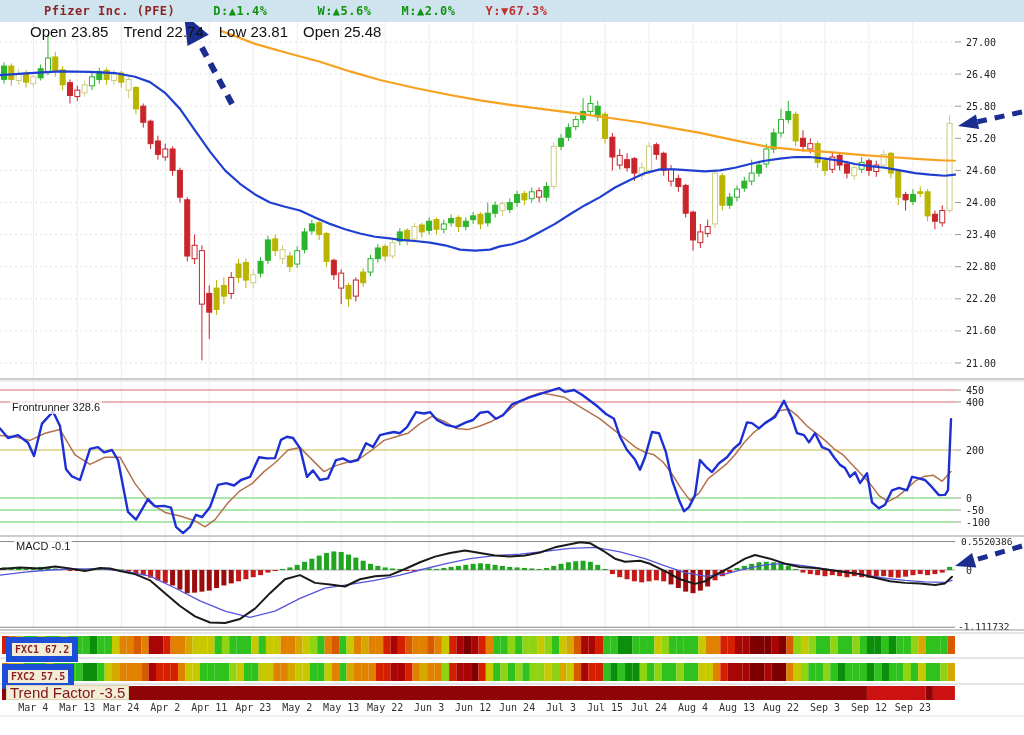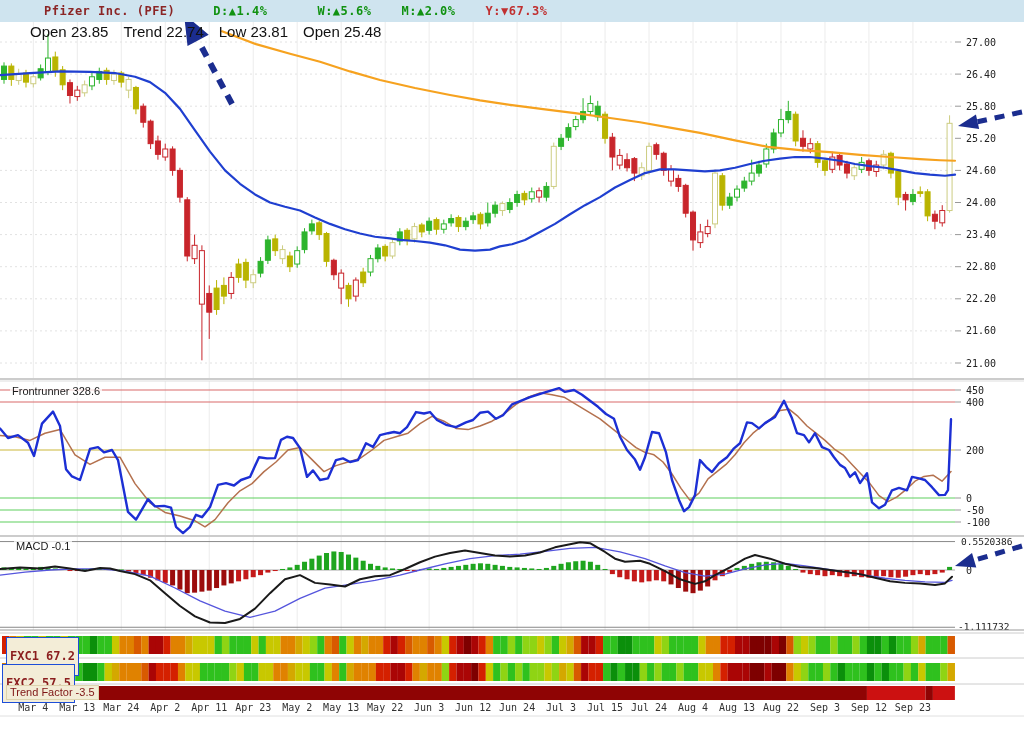--- a/index.html
+++ b/index.html
@@ -8,24 +8,24 @@
   #chart-svg{position:absolute;left:0;top:0;z-index:1;}
   .header{position:absolute;left:0;top:0;width:1024px;height:22px;z-index:8;
           display:flex;align-items:center;
           font-family:"DejaVu Sans Mono",monospace;font-weight:bold;font-size:12px;letter-spacing:.5px;}
   .header .title{margin-left:44px;margin-right:38px;}
   .header .stat{margin-right:30px;}
   .ohlc{position:absolute;left:30px;top:23px;z-index:7;font-size:15px;color:#111;display:flex;gap:15px;}
   .ohlc span{white-space:pre;}
   .panel-label{position:absolute;z-index:6;font-size:11px;color:#1a1a1a;background:rgba(255,255,255,.75);
                padding:0 2px;line-height:13px;}
-  .heat-label{position:absolute;z-index:6;font-family:"DejaVu Sans Mono",monospace;font-size:12px;
-              font-weight:bold;color:#8b1e1e;background:#f3edd7;border:1px solid #1d4ed8;
-              padding:12px 3px;line-height:13px;}
-  .trend-label{position:absolute;z-index:6;font-size:11px;color:#7e1414;background:#f3edd7;
+  .heat-label{position:absolute;z-index:6;font-family:"DejaVu Sans Mono",monospace;font-size:10px;
+              font-weight:bold;color:#8b1e1e;background:#f3edd7;border:6px solid #1d4ed8;
+              padding:0 3px;line-height:13px;}
+  .trend-label{position:absolute;z-index:6;font-size:15px;color:#7e1414;background:#f3edd7;
                border:1px solid #ddd3ae;padding:0 3px;line-height:13px;}
 </style>
 </head>
 <body>
 
 <div id="app">
   <div class="header" style="background: rgb(207, 228, 239);">
     <span class="title" style="color: rgb(139, 37, 37);">Pfizer Inc. (PFE)</span>
     <span class="stat" style="color: rgb(17, 146, 17);">D:▲1.4%</span>
     <span class="stat" style="color: rgb(17, 146, 17); margin-left: 20px;">W:▲5.6%</span>
@@ -851,18 +851,18 @@
       <line x1="0" y1="684" x2="1024" y2="684" stroke="#ccc" stroke-width="1"></line>
       <line x1="0" y1="716" x2="1024" y2="716" stroke="#e0e0e0" stroke-width="1"></line>
       <line x1="232" y1="104" x2="198.11764705882354" y2="40.470588235294116" stroke="#1b2d8f" stroke-width="6" stroke-dasharray="10 8" stroke-linecap="butt"></line>
       <polygon points="184,14 208.7058823529412,34.8235294117647 187.52941176470588,46.11764705882353" fill="#1b2d8f"></polygon>
       <line x1="1022" y1="112" x2="977.5380003479253" y2="121.72606242389135" stroke="#1b2d8f" stroke-width="5" stroke-dasharray="10 8" stroke-linecap="butt"></line>
       <polygon points="958,126 975.9352737568845,114.39931229341938 979.140726938966,129.0528125543633" fill="#1b2d8f"></polygon>
       <line x1="1022" y1="546" x2="974.1643802680253" y2="560.2792894722313" stroke="#1b2d8f" stroke-width="5" stroke-dasharray="10 8" stroke-linecap="butt"></line>
       <polygon points="955,566 972.019113820112,553.0926468717219 976.3096467159386,567.4659320727408" fill="#1b2d8f"></polygon>
     </svg>
 
-  <div class="panel-label" style="left:10px;top:385px">Frontrunner 328.6</div>
+  <div class="panel-label" style="left:10px;top:401px">Frontrunner 328.6</div>
   <div class="panel-label" style="left:14px;top:540px">MACD -0.1</div>
   <div class="heat-label" style="left:6px;top:637px">FXC1 67.2</div>
   <div class="heat-label" style="left:2px;top:664px">FXC2 57.5</div>
   <div class="trend-label" style="left:6px;top:685px">Trend Factor -3.5</div>
 </div>
 
 </body></html>

